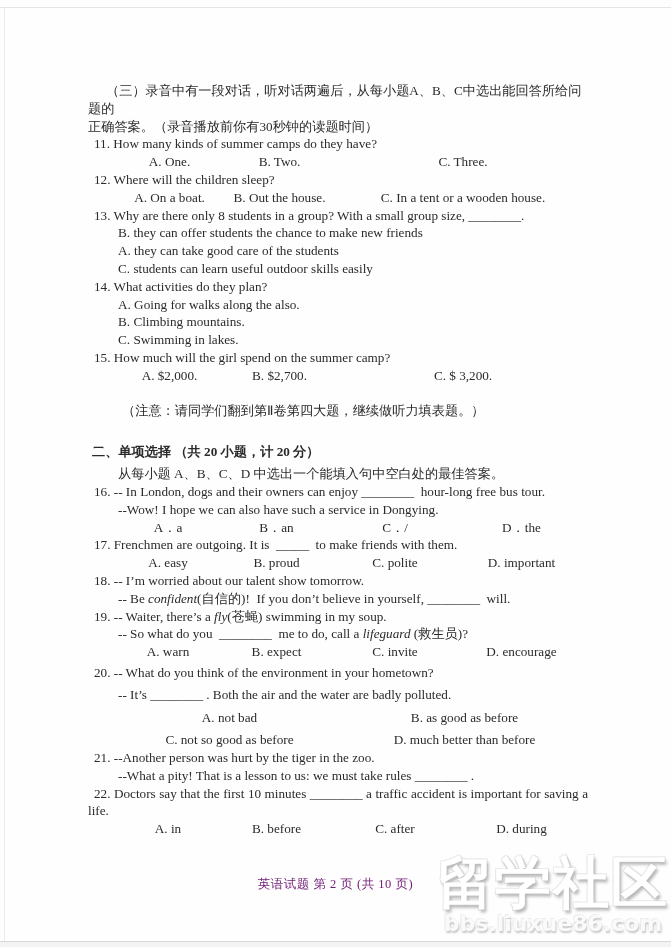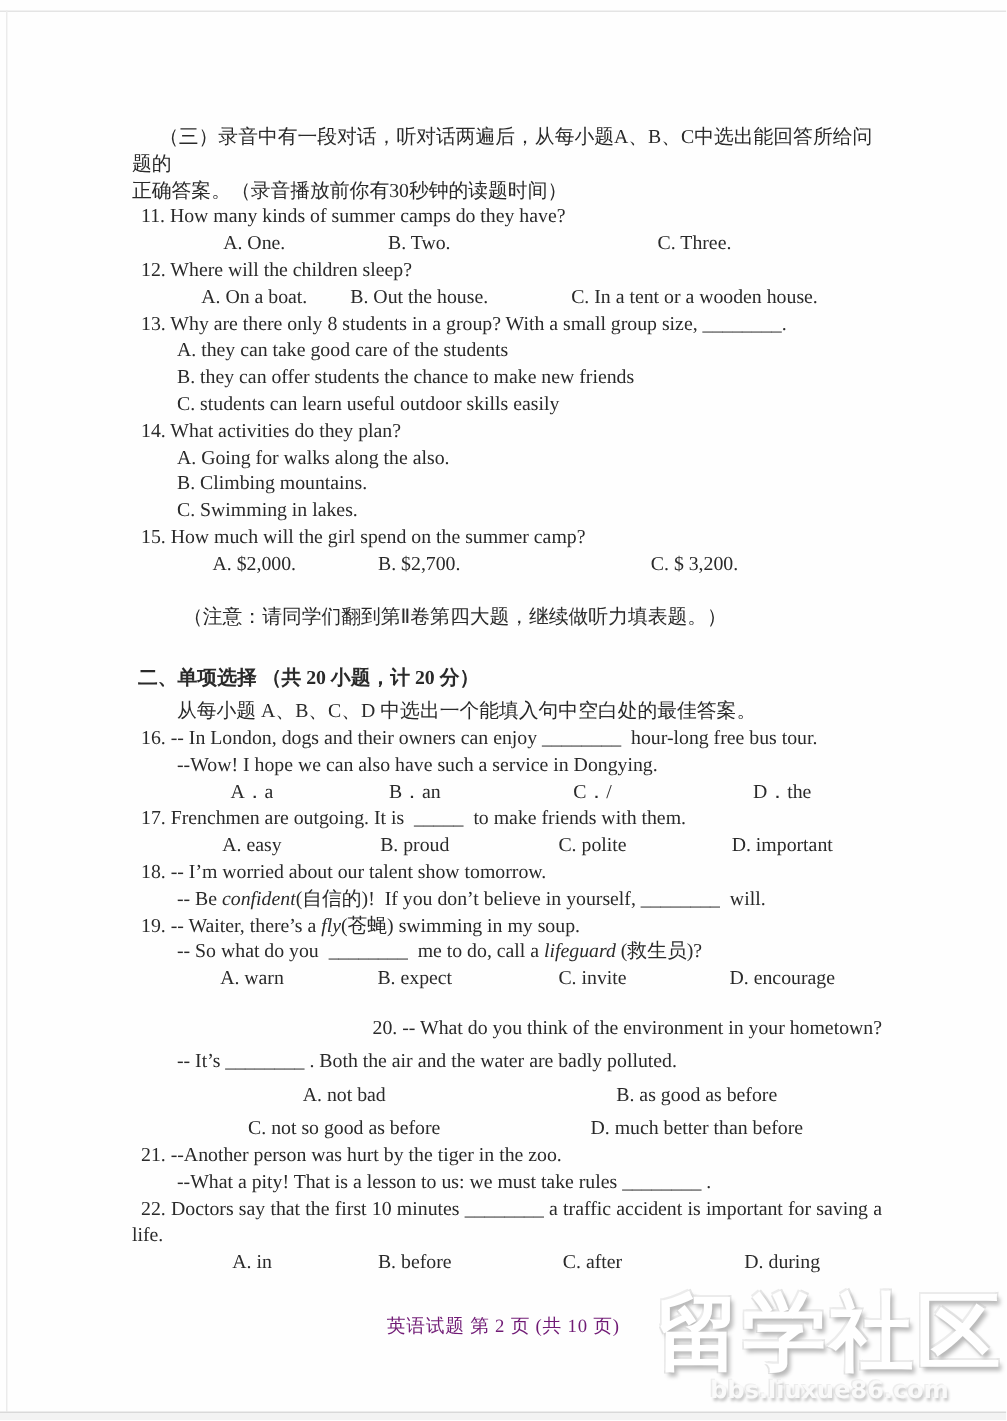--- a/index.html
+++ b/index.html
@@ -21,36 +21,36 @@
   .notice   { padding-left:34px; }
   .heading  { font-weight:bold; padding-left:4px; }
   .instr    { padding-left:30px; }
   .justify  { text-align:justify; text-align-last:justify; }
 
   .optrow { padding-left:30px; display:flex; line-height:17.8px; white-space:pre-wrap;text-align:center; }
   .o3-a { width:103px; } .o3-b { width:117px; } .o3-c { flex:1; }
   .o4-a { width:100px; } .o4-b { width:117px; } .o4-c { width:120px; } .o4-d { flex:1; }
   .o2-a { width:223px; } .o2-b { flex:1; }
 
-  .mt3 { margin-top:15px;text-align:right; } .mt4 { margin-top:4px; } .mt5 { margin-top:5px; }
+  .mt3 { margin-top:3px; } .mt4 { margin-top:4px; } .mt5 { margin-top:5px; }
   .mt17 { margin-top:17px; } .mt24 { margin-top:24px; }
 
   .footer {
     position:absolute; left:0; right:0; top:876px; text-align:center;
     font-size:12.5px; color:#701a75; letter-spacing:0.5px;
   }
 
   .wm { position:absolute; right:2px; bottom:12px; text-align:center; line-height:1; }
   .wm-title {
     font-family:"DejaVu Sans", sans-serif; font-weight:bold; font-size:56px;
     color:#ffffff; letter-spacing:2px;
     text-shadow: 2px 3px 3px #b9b9b9, -1px -1px 0 #ececec, 1px -1px 0 #e5e5e5, -1px 1px 0 #e5e5e5;
   }
   .wm-url {
-    font-family:"DejaVu Sans", sans-serif; font-weight:bold; font-size:16px; margin-top:2px;
+    font-family:"DejaVu Sans", sans-serif; font-weight:bold; font-size:22px; margin-top:2px;
     color:#fafafa;
     text-shadow: 1px 2px 2px #c6c6c6, -1px -1px 0 #ededed;
   }
   i { font-style:italic; }
 </style>
 </head>
 <body>
 
 <div class="page">
   <div class="edge-top"></div>
@@ -71,22 +71,22 @@
     </div>
 
     <div class="ln num">12. Where will the children sleep?</div>
     <div class="optrow">
       <span class="o3-a">A. On a boat.</span>
       <span class="o3-b">B. Out the house.</span>
       <span class="o3-c">C. In a tent or a wooden house.</span>
     </div>
 
     <div class="ln num">13. Why are there only 8 students in a group? With a small group size, ________.</div>
+    <div class="ln ind">B. they can offer students the chance to make new friends</div>
     <div class="ln ind">A. they can take good care of the students</div>
-    <div class="ln ind">B. they can offer students the chance to make new friends</div>
     <div class="ln ind">C. students can learn useful outdoor skills easily</div>
 
     <div class="ln num">14. What activities do they plan?</div>
     <div class="ln ind">A. Going for walks along the also.</div>
     <div class="ln ind">B. Climbing mountains.</div>
     <div class="ln ind">C. Swimming in lakes.</div>
 
     <div class="ln num">15. How much will the girl spend on the summer camp?</div>
     <div class="optrow">
       <span class="o3-a">A. $2,000.</span>

